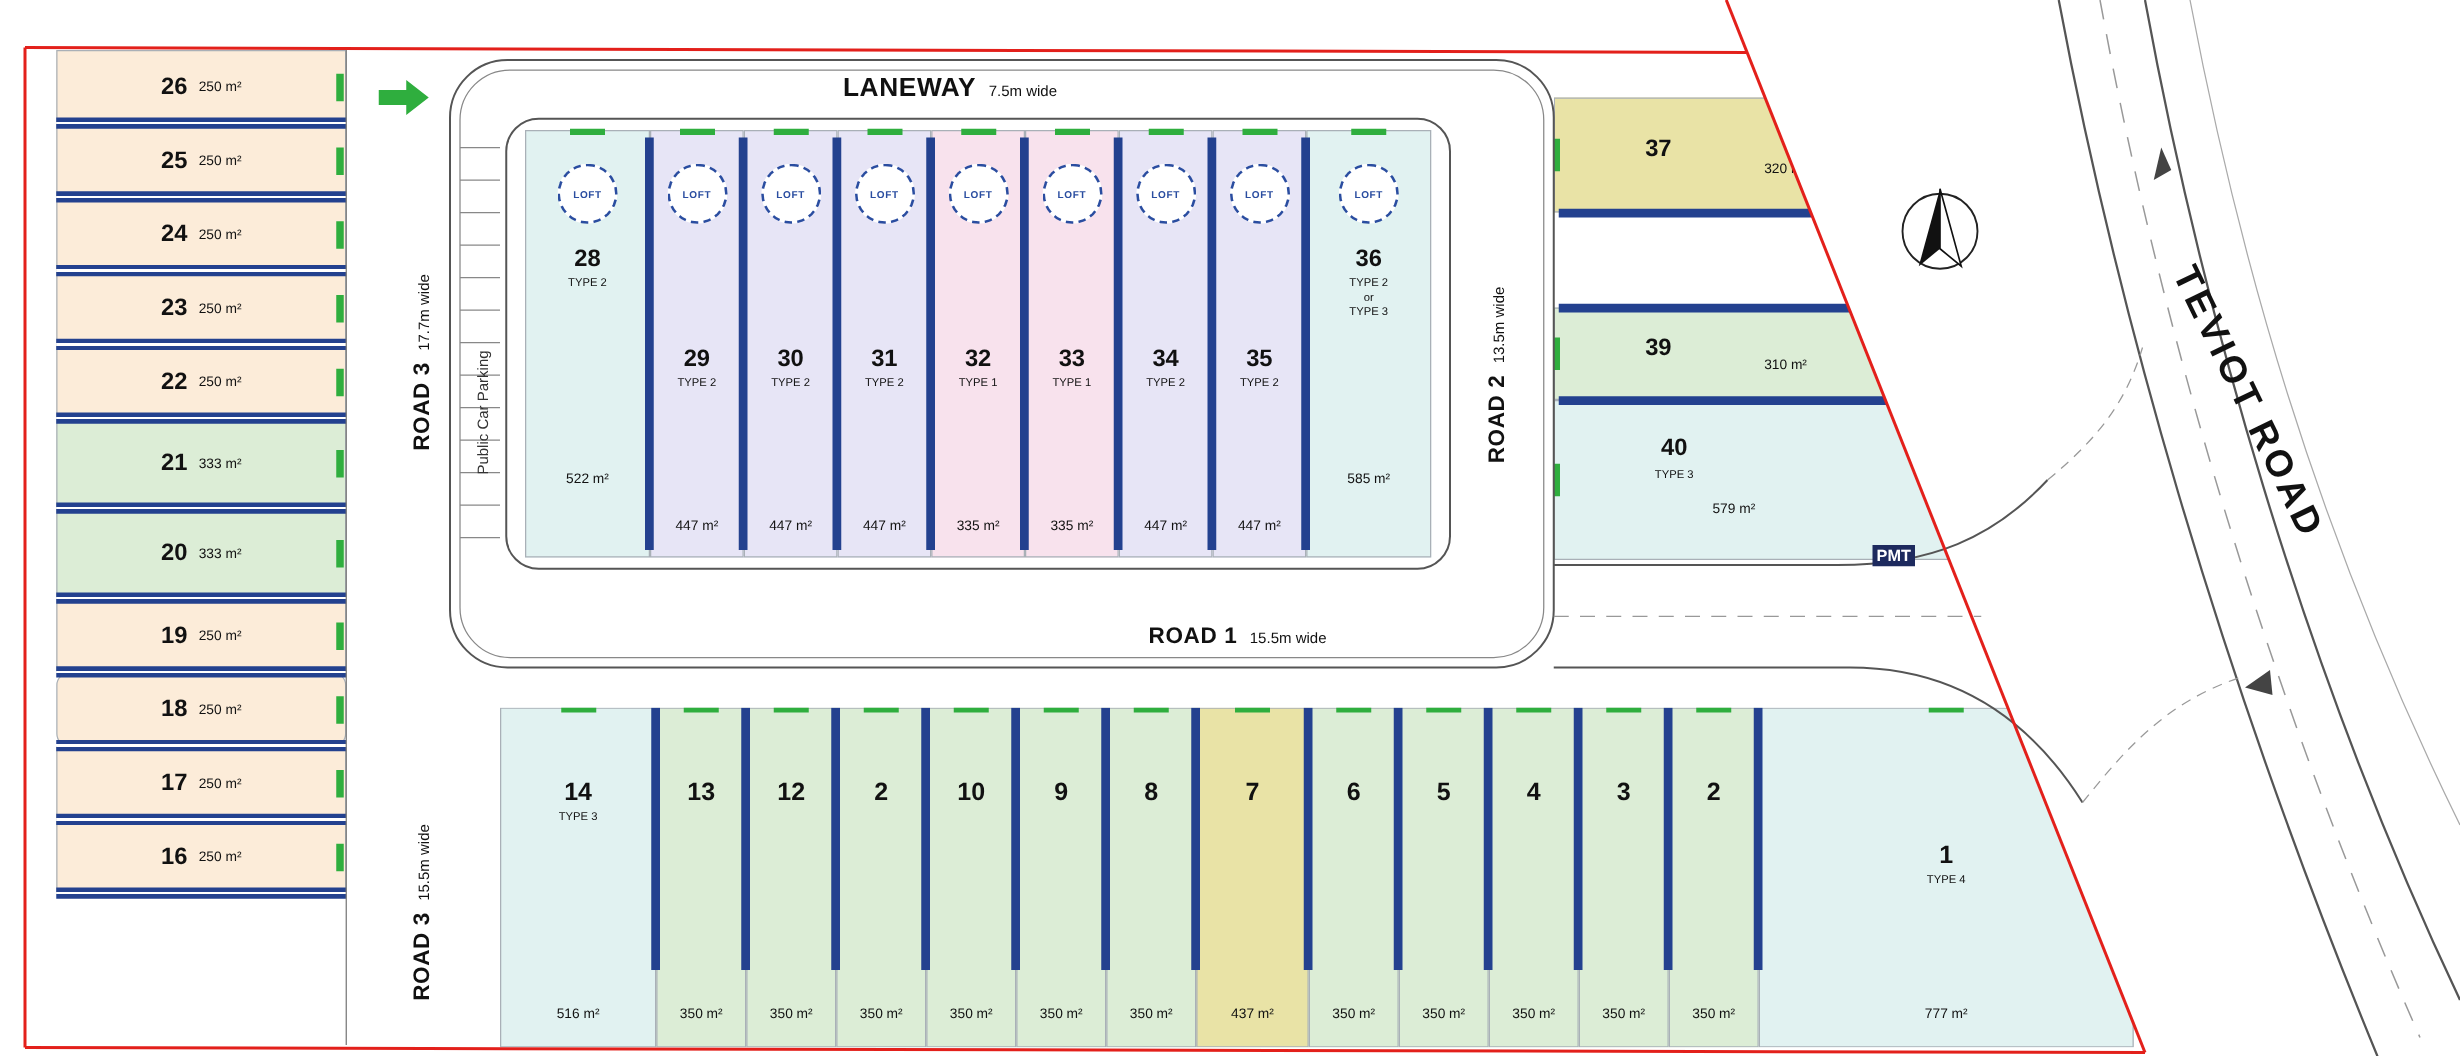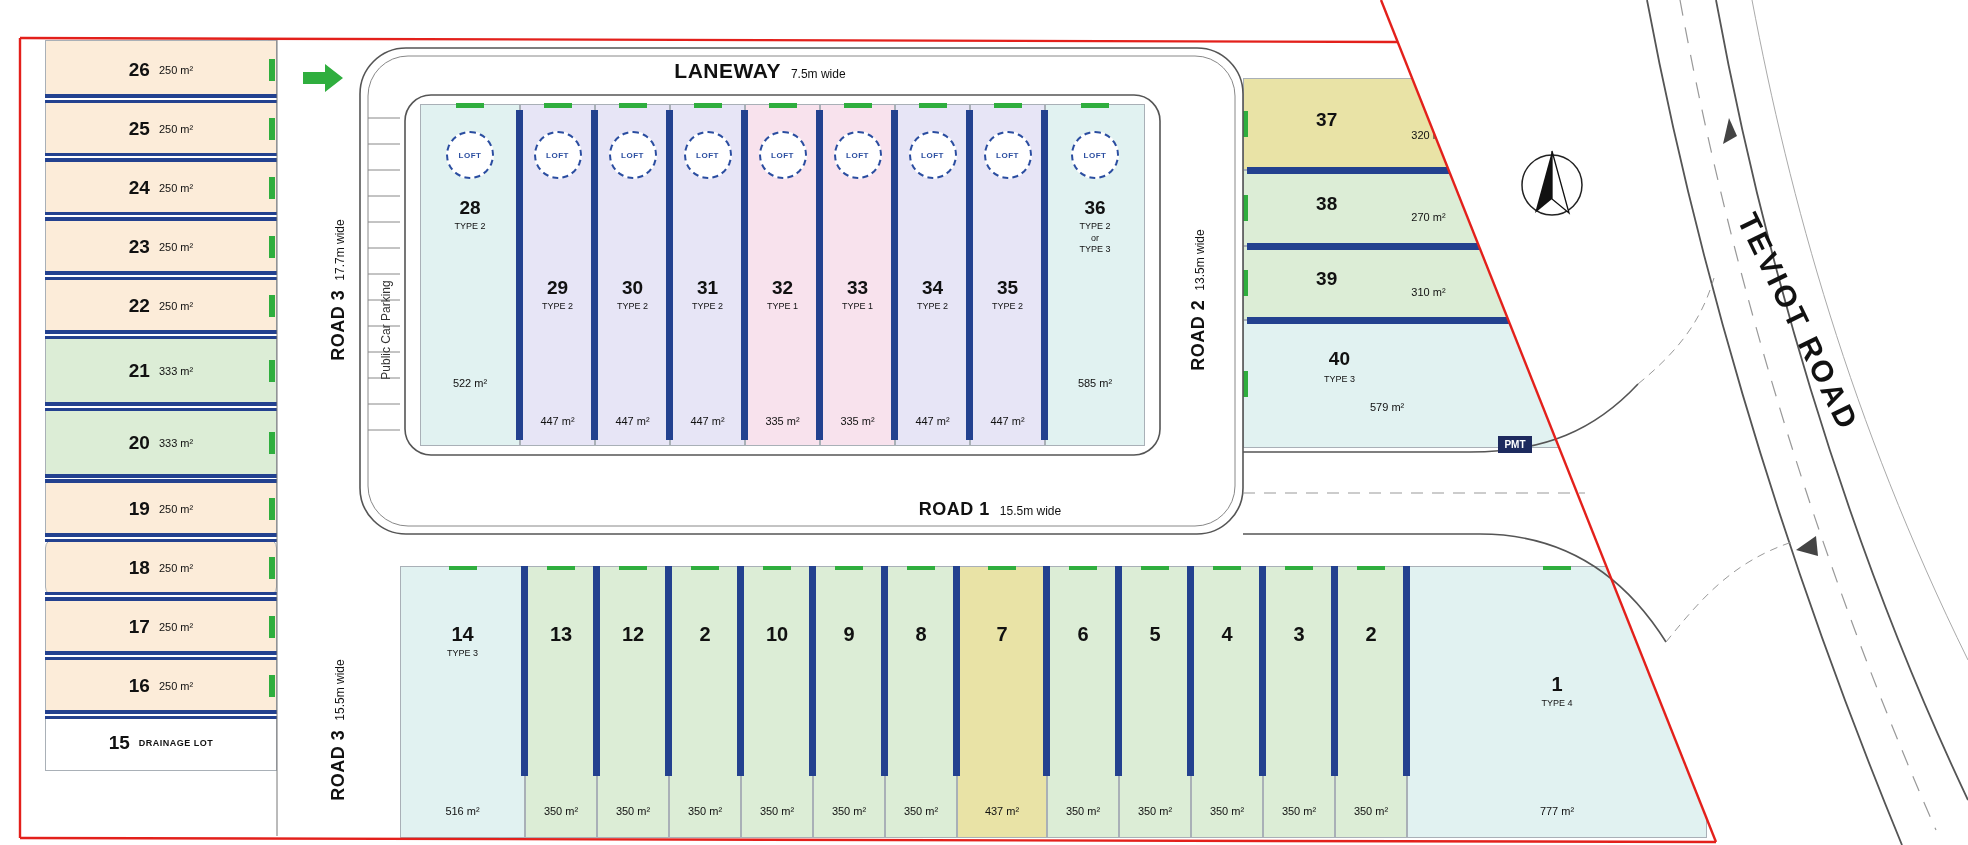--- a/index.html
+++ b/index.html
@@ -70,21 +70,21 @@
   
   .hlabel{position:absolute;transform:translate(-50%,-50%);display:flex;gap:10px;align-items:baseline;white-space:nowrap;z-index:6;}
   .vlabel{position:absolute;transform:translate(-50%,-50%) rotate(-90deg);display:flex;gap:9px;align-items:baseline;white-space:nowrap;z-index:6;}
   .rname{font-weight:bold;font-size:18px;letter-spacing:.5px;}
   .rname.big{font-size:21px;}
   .rwide{font-size:12px;}
   .parklabel{font-size:12px;color:#333;}
   .teviot{position:absolute;left:1798px;top:322px;transform:translate(-50%,-50%) rotate(64deg);
           font-weight:bold;font-size:30px;letter-spacing:3px;white-space:nowrap;z-index:6;}
   .pmt{position:absolute;left:1498px;top:436px;width:34px;height:17px;background:#1d2a5e;color:#fff;
-       font-size:10px;font-weight:bold;display:flex;align-items:center;justify-content:center;z-index:6;}
+       font-size:13px;font-weight:bold;display:flex;align-items:center;justify-content:center;z-index:6;}
 </style>
 </head>
 <body>
 
 <div id="plan">
 
   <svg class="linework" width="1968" height="845" viewBox="0 0 1968 845">
 
     <g stroke="#555" fill="none">
       <rect x="360" y="48" width="883" height="486" rx="46" stroke-width="1.6"></rect>
@@ -224,26 +224,20 @@
         <div class="hbar"></div>
       </div>
       <div class="wlot fill-peach" style="height: 59px;">
         <div class="wrow">
           <div class="num">16</div>
           <div class="area">250 m²</div>
         </div>
         <div class="gmark-v"></div>
         <div class="hbar"></div>
       </div>
-      <div class="wlot fill-white" style="height: 56px;">
-        <div class="wrow">
-          <div class="num">15</div>
-          <div class="drain">DRAINAGE LOT</div>
-        </div>
-      </div>
     </div>
 
   <div id="center-block" class="block" style="left:405px;top:95px;width:755px;height:360px;">
     <div id="center-lots">
         <div class="clot fill-cyan" style="width: 100px;">
           <div class="gmark-h"></div>
           <div class="loft">LOFT</div>
           <div class="cmid wide">
             <div class="cnum">28</div>
             <div class="ctype">TYPE 2</div>
@@ -335,25 +329,20 @@
       </div>
   </div>
 
   <div id="east-block" class="block" style="left:1243px;top:40px;width:320px;height:415px;clip-path:polygon(0 0,154px 0,319px 415px,0 415px);">
       <div class="elot fill-yellow" style="top: 38px; height: 92px;">
         <div class="gmark-l"></div>
         <div class="enum">37</div>
         <div class="earea">320 m²</div>
       </div>
       <div class="ehbar" style="top: 127px;"></div>
-      <div class="elot fill-green" style="top: 130px; height: 76px;">
-        <div class="gmark-l"></div>
-        <div class="enum">38</div>
-        <div class="earea">270 m²</div>
-      </div>
       <div class="ehbar" style="top: 203px;"></div>
       <div class="elot fill-green" style="top: 206px; height: 74px;">
         <div class="gmark-l"></div>
         <div class="enum">39</div>
         <div class="earea">310 m²</div>
       </div>
       <div class="ehbar" style="top: 277px;"></div>
       <div class="elot fill-cyan stack" style="top: 280px; height: 128px;">
         <div class="gmark-l"></div>
         <div class="enum">40</div>

